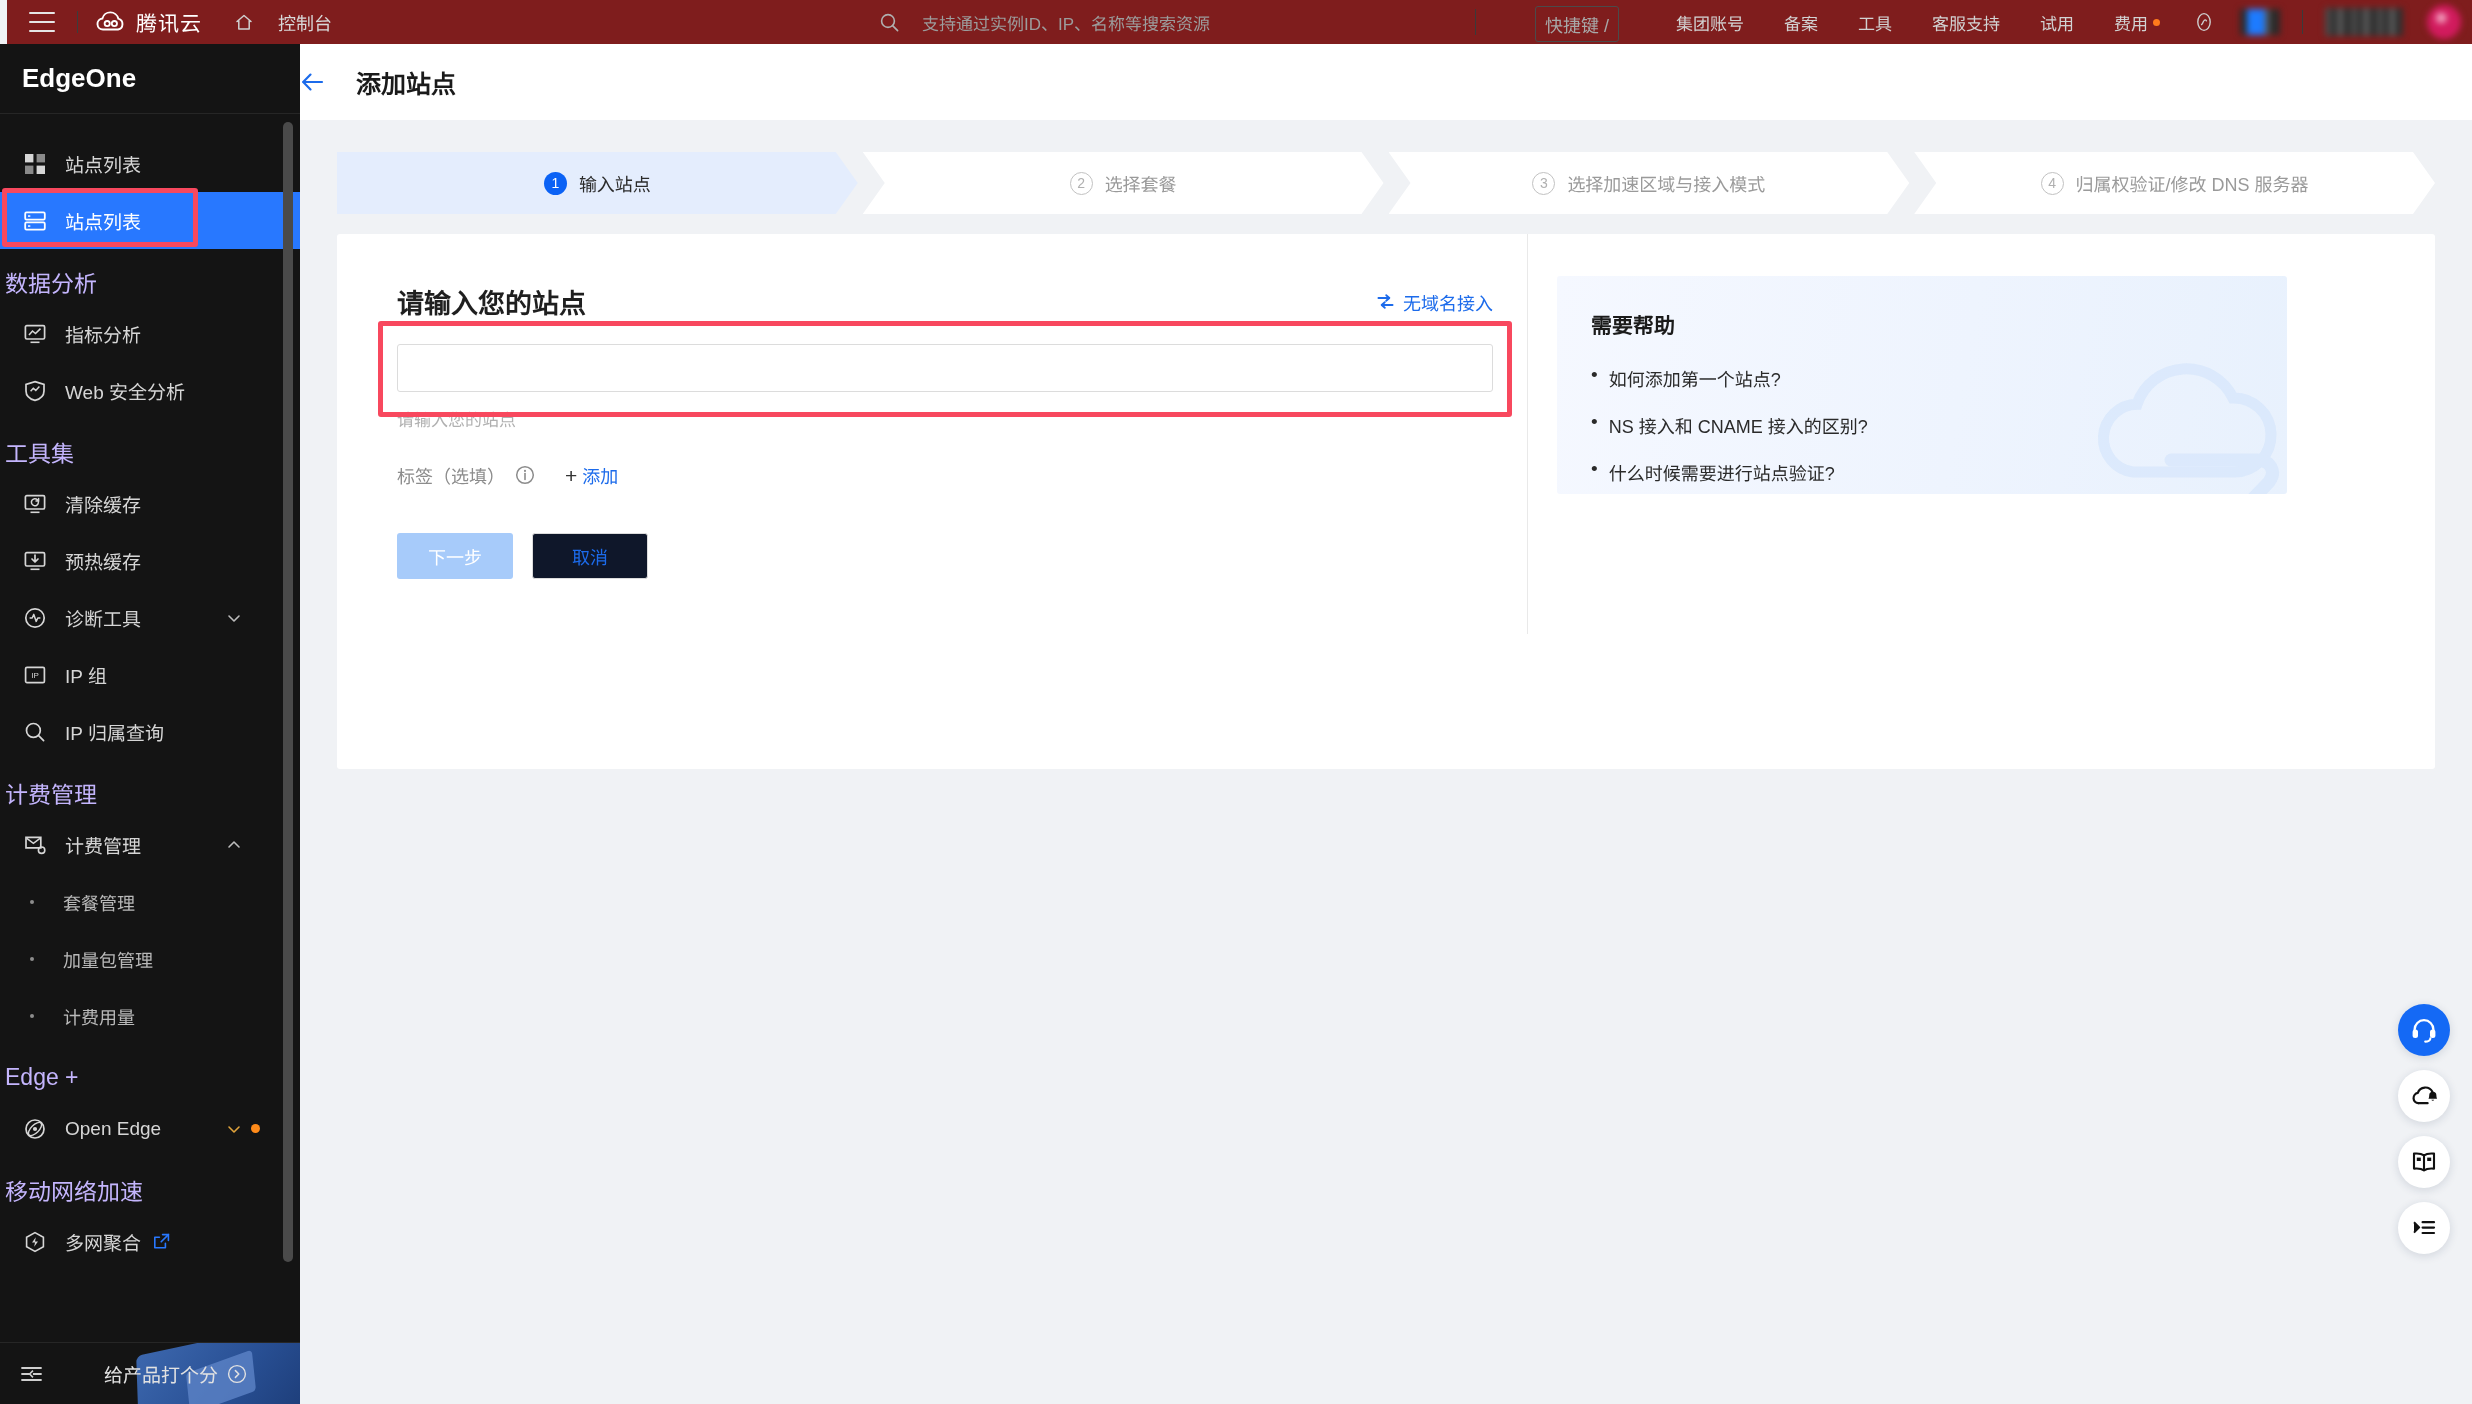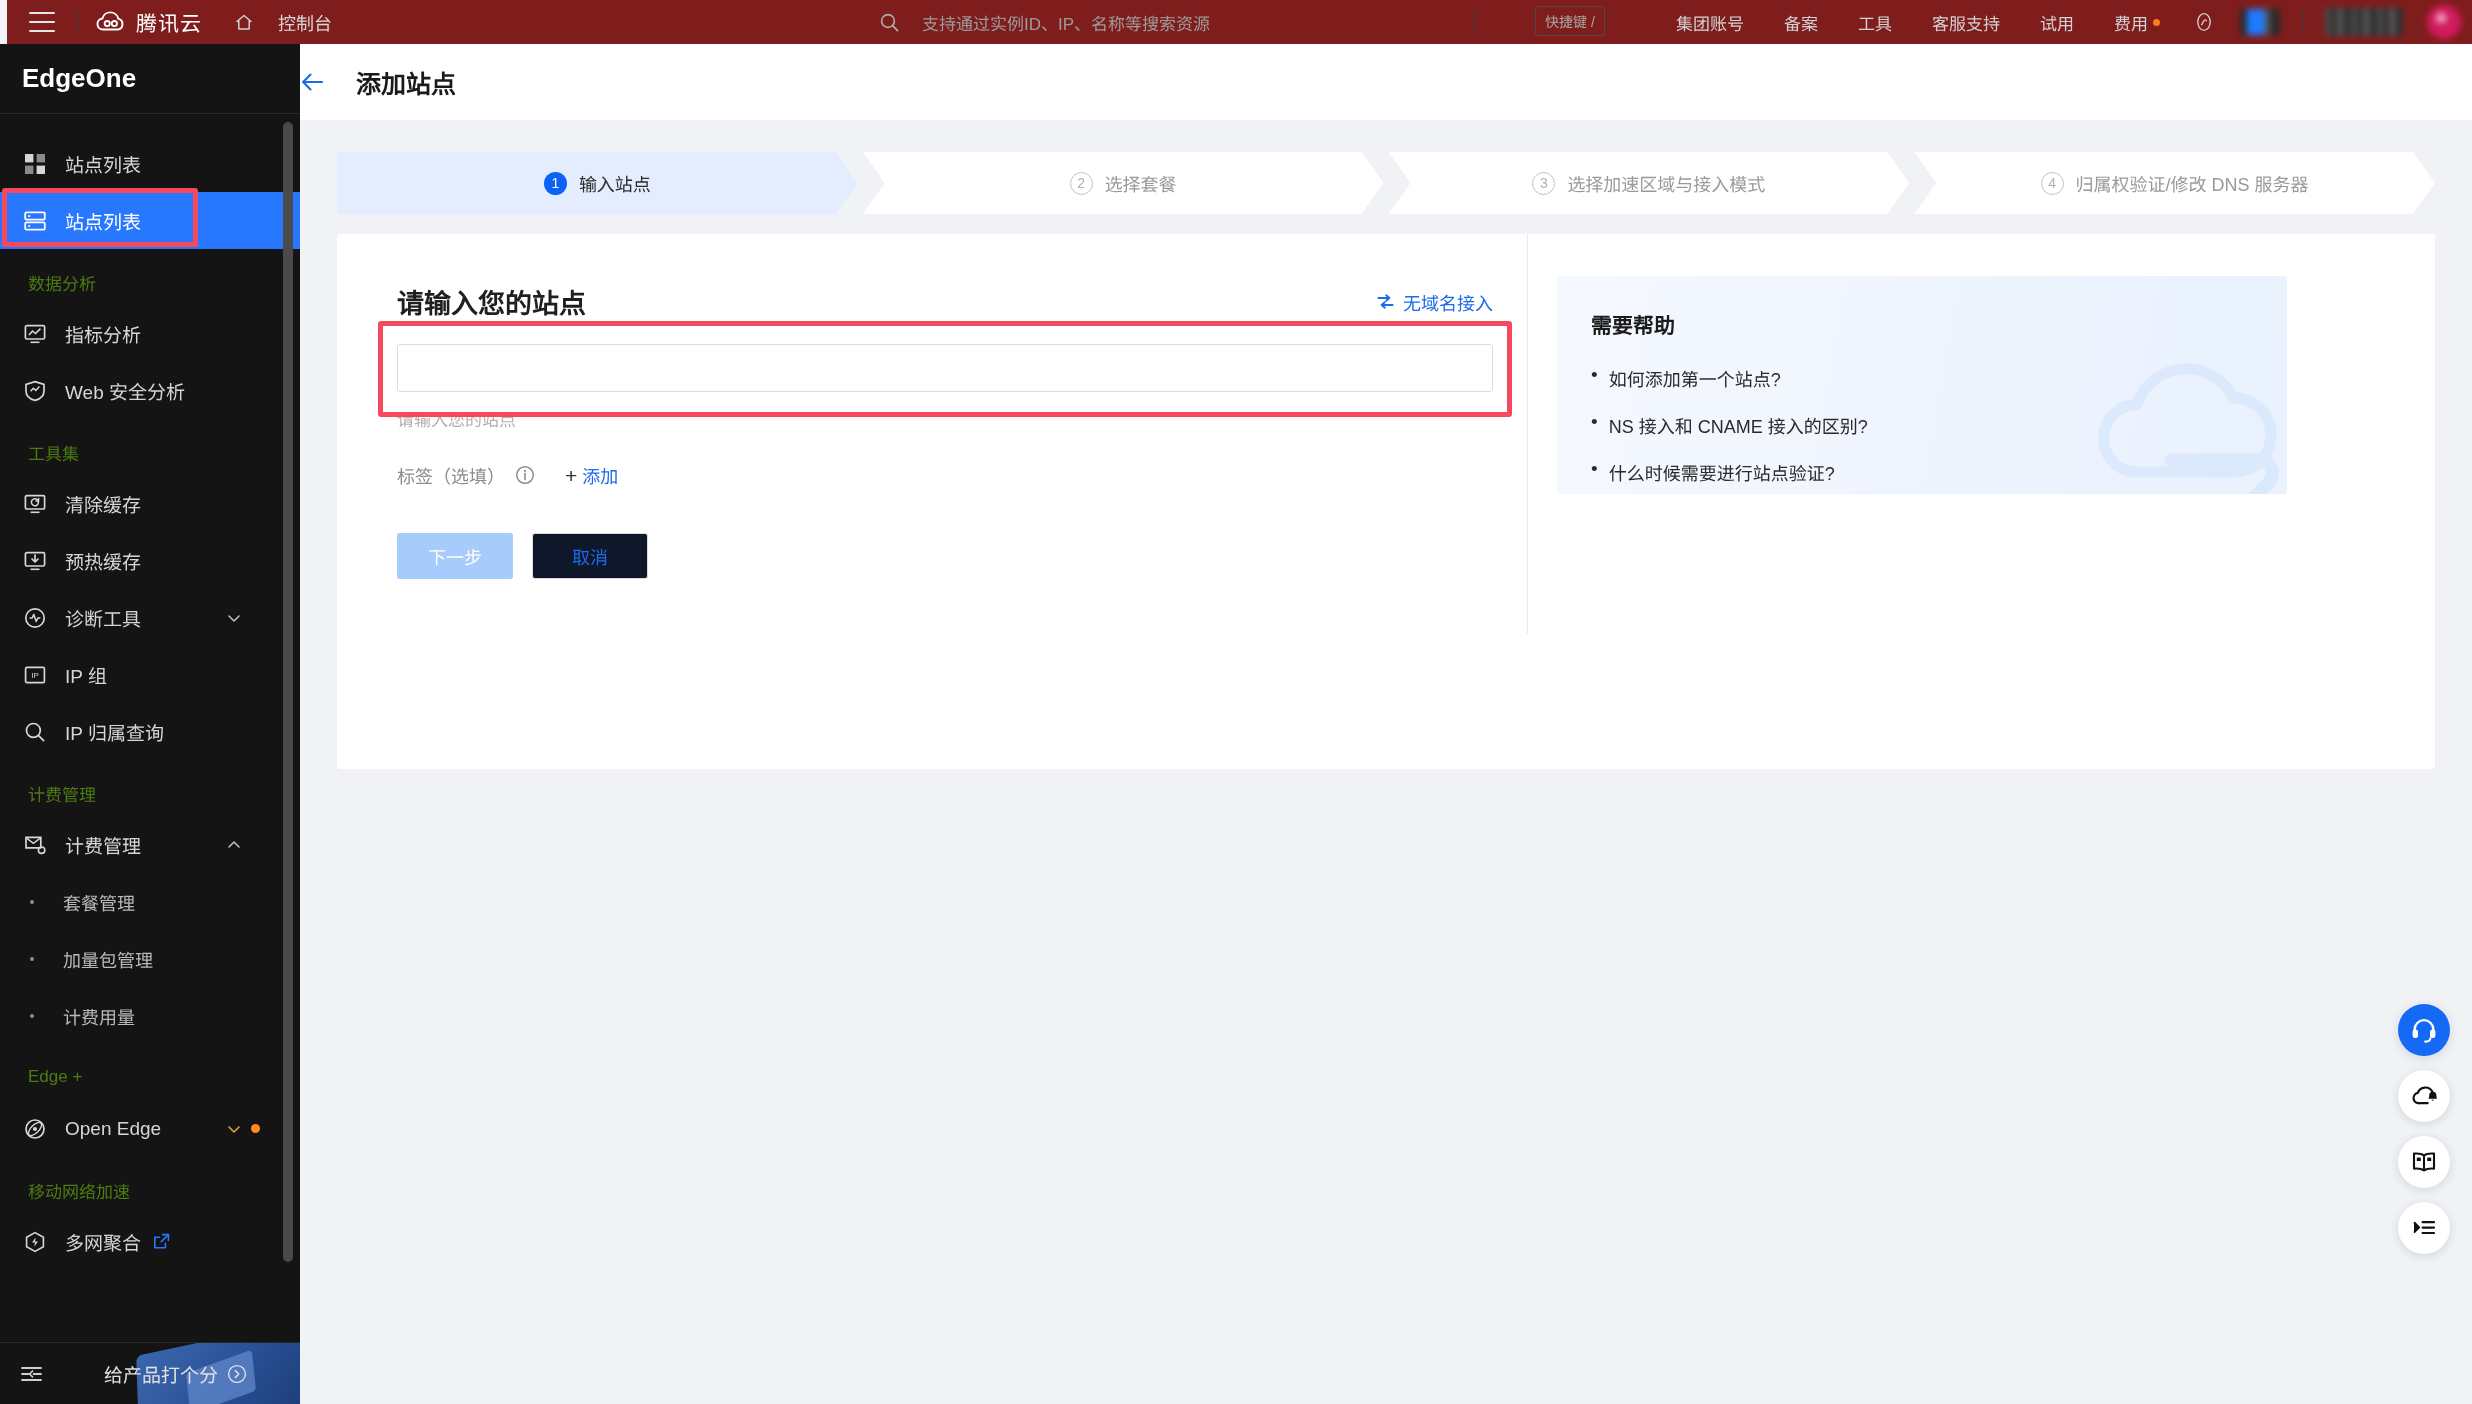--- a/index.html
+++ b/index.html
@@ -33,21 +33,21 @@
     color: #d8d8d8; font-size: 18px; cursor: pointer; flex: 0 0 auto;
   }
   .tb-search {
     position: absolute; left: 872px; top: 6px; width: 650px; height: 32px;
     display: flex; align-items: center; gap: 22px;
   }
   .tb-search-ph { color: #9c9c9c; font-size: 17px; white-space: nowrap; }
   .tb-hotkey {
     position: absolute; left: 1528px; top: 6px;
     border: 1px solid #4b4b4b; border-radius: 3px;
-    color: #a8a8a8; font-size: 14px; padding: 4px 9px; white-space: nowrap;
+    color: #a8a8a8; font-size: 18px; padding: 4px 9px; white-space: nowrap;
     cursor: pointer;
   }
   .tb-divider2 { position: absolute; left: 1468px; top: 9px; width: 1px; height: 26px; background:#3a3a3a;}
   .tb-right {
     position: absolute; right: 0; top: 0; height: 44px;
     display: flex; align-items: center; gap: 0;
   }
   .tb-link {
     color: #d2d2d2; font-size: 17px; padding: 0 20px; white-space: nowrap;
     cursor: pointer; position: relative; display:flex; align-items:center;
@@ -78,22 +78,22 @@
   .sb-pad { padding-top: 20px; }
   .sb-item {
     height: 57px; display: flex; align-items: center; padding-left: 22px;
     font-size: 19px; color: #d6d6d6; cursor: pointer; position: relative;
   }
   .sb-item .ic { width: 26px; height: 26px; margin-right: 17px; flex: 0 0 auto; display:flex; align-items:center; justify-content:center;}
   .sb-item.active { background: #2878ff; color: #fff; }
   .sb-item .chev { position: absolute; right: 58px; width: 16px; height: 16px; }
   .sb-item .chev-dot { position:absolute; right: 40px; width:9px; height:9px; border-radius:50%; background:#ff8b1a;}
   .sb-group {
-    height: 46px; display: flex; align-items: center; padding-left: 28px;
-    font-size: 17px; color: #4d7c0f; margin-top: 10px;
+    height: 46px; display: flex; align-items: center; padding-left: 5px;
+    font-size: 23px; color: #c4b5fd; margin-top: 10px;
   }
   .sb-sub {
     height: 57px; display: flex; align-items: center; padding-left: 30px;
     font-size: 18px; color: #b9b9b9; cursor: pointer;
   }
   .sb-sub .bullet { width: 4px; height: 4px; border-radius: 50%; background: #8d8d8d; margin-right: 29px; flex:0 0 auto;}
   .sb-ext { margin-left: 12px; display:inline-flex; }
   .sb-scrollbar {
     position: absolute; left: 283px; top: 78px; width: 10px; height: 1140px;
     background: #4a4a4a; border-radius: 5px;

